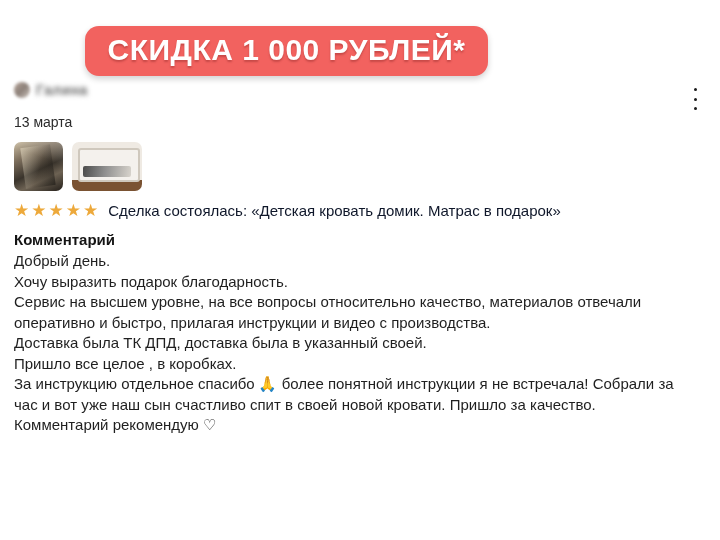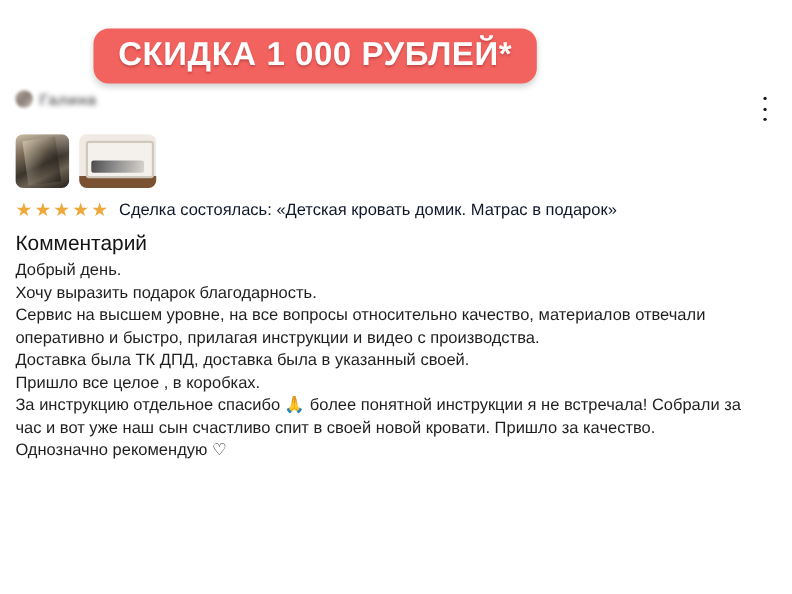--- a/index.html
+++ b/index.html
@@ -185,22 +185,22 @@
     color: #0f172a;
   }
 
   
   .comment {
     margin-top: 12px;
     margin-left: 14px;
     width: 694px;
   }
   .comment-title {
-    font-size: 19px;
-    font-weight: normal;
+    font-size: 15px;
+    font-weight: bold;
     color: #141414;
     margin-bottom: 3px;
   }
   .comment-line {
     font-size: 15px;
     color: #1f1f1f;
     line-height: 20.5px;
     white-space: pre-wrap;
   }
 
@@ -254,20 +254,21 @@
       <div class="user-name">Галина</div>
     </div>
 
     <div class="kebab-menu">
       <i></i>
       <i></i>
       <i></i>
     </div>
   </div>
 
+  <div class="review-date">13 марта</div>
 
   <div class="photos">
     <div class="photo-thumb ph-1"></div>
     <div class="photo-thumb wide ph-2"></div>
   </div>
 
   <div class="rating-row">
     <div class="stars">
       <span>★</span>
       <span>★</span>
@@ -282,21 +283,21 @@
     <div class="comment-title">Комментарий</div>
 
     <div class="comment-line">Добрый день.</div>
     <div class="comment-line">Хочу выразить подарок благодарность.</div>
     <div class="comment-line">Сервис на высшем уровне, на все вопросы относительно качество, материалов отвечали</div>
     <div class="comment-line">оперативно и быстро, прилагая инструкции и видео с производства.</div>
     <div class="comment-line">Доставка была ТК ДПД, доставка была в указанный своей.</div>
     <div class="comment-line">Пришло все целое , в коробках.</div>
     <div class="comment-line">За инструкцию отдельное спасибо 🙏 более понятной инструкции я не встречала! Собрали за</div>
     <div class="comment-line">час и вот уже наш сын счастливо спит в своей новой кровати. Пришло за качество.</div>
-    <div class="comment-line">Однозначно рекомендую ♡</div>
+    <div class="comment-line">Комментарий рекомендую ♡</div>
   </div>
 
 </div>
 
 <div class="watermark">
   <div class="wm-mark">
     <i class="wm-c1"></i>
     <i class="wm-c2"></i>
     <i class="wm-c3"></i>
     <i class="wm-c4"></i>

